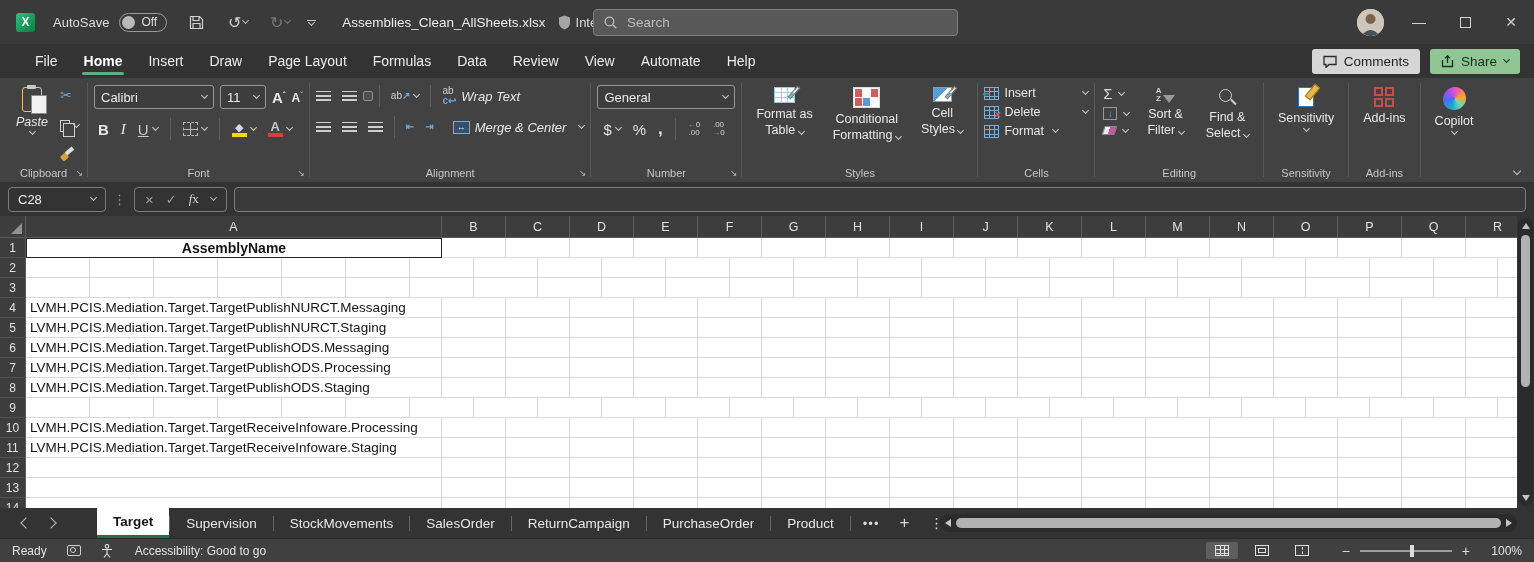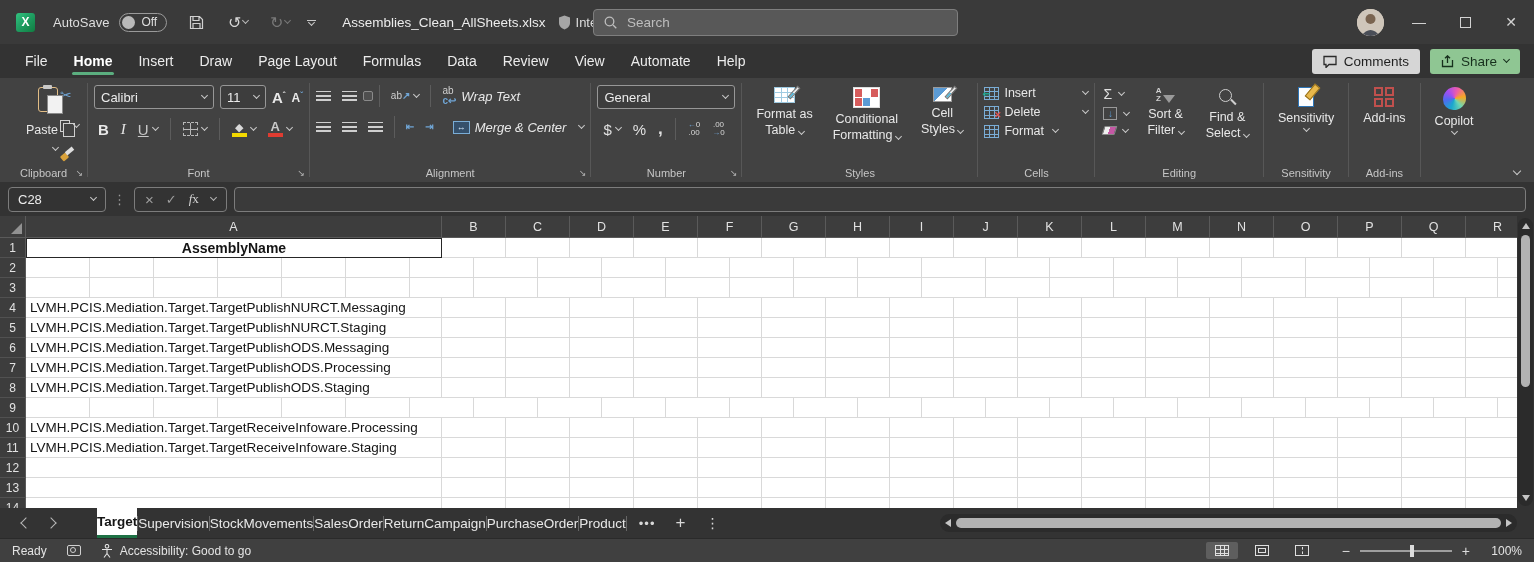--- a/index.html
+++ b/index.html
@@ -26,42 +26,42 @@
   .doc-title { margin-left:26px; font-size:13.5px; color:#ececec; white-space:nowrap; }
   .shield { margin-left:12px; }
   .sens-badge { margin-left:5px; font-size:13px; color:#dedede; display:flex; align-items:center; gap:7px; cursor:pointer; }
   .searchbox { position:absolute; left:593px; top:9px; width:365px; height:27px; background:#585858; border:1px solid #7e7e7e; border-radius:4px; display:flex; align-items:center; padding:0 10px; gap:10px; color:#bdbdbd; font-size:13.5px; cursor:text; }
   .tb-right { position:absolute; right:0; top:0; height:44px; display:flex; align-items:center; }
   .avatar { width:27px; height:27px; border-radius:50%; overflow:hidden; background:#d8d0c6; margin-right:12px; cursor:pointer; }
   .winbtn { width:46px; height:44px; display:flex; align-items:center; justify-content:center; color:#d2d2d2; font-size:14px; cursor:pointer; }
   .winbtn .maxbox { width:11px; height:11px; border:1.3px solid #d2d2d2; }
 
   
-  .ribbon-tabs { height:34px; background:#333333; display:flex; align-items:center; padding-left:12px; flex:none; }
+  .ribbon-tabs { height:34px; background:#333333; display:flex; align-items:center; padding-left:22px; flex:none; }
   .rtab { padding:7px 13px; font-size:14px; color:#ececec; position:relative; cursor:pointer; white-space:nowrap; }
   .rtab.active { font-weight:bold; color:#ffffff; }
   .rtab.active::after { content:''; position:absolute; left:11px; right:11px; bottom:1px; height:3px; border-radius:2px; background:#5bae7f; }
   .tab-actions { margin-left:auto; display:flex; align-items:center; gap:10px; margin-right:14px; }
   .btn-comments { height:25px; background:#d6d6d6; color:#1f1f1f; border-radius:3px; display:flex; align-items:center; gap:7px; padding:0 11px; font-size:13.5px; cursor:pointer; }
   .btn-share { height:25px; background:#8fc693; color:#17301d; border-radius:3px; display:flex; align-items:center; gap:7px; padding:0 11px; font-size:13.5px; cursor:pointer; }
   .btn-share .chev { border-color:#17301d; }
 
   
   .ribbon { height:104px; background:#424242; display:flex; color:#e8e8e8; position:relative; flex:none; }
   .rgroup { position:relative; display:flex; flex-direction:column; padding:7px 6px 18px 6px; }
   .group-label { position:absolute; bottom:3px; left:0; right:0; text-align:center; font-size:11px; color:#c6c6c6; white-space:nowrap; }
   .launcher { position:absolute; right:4px; bottom:4px; font-size:9px; color:#b5b5b5; cursor:pointer; line-height:1; }
   .vsep { width:1px; background:#575757; margin:5px 0; flex:none; }
   .rbtn { display:flex; align-items:center; gap:5px; cursor:pointer; color:#e8e8e8; }
   .bigbtn { display:flex; flex-direction:column; align-items:center; justify-content:flex-start; gap:3px; padding:2px 8px; font-size:12.5px; cursor:pointer; text-align:center; line-height:1.3; }
   .combo { border:1px solid #979797; border-radius:3px; height:24px; display:flex; align-items:center; padding:0 6px; font-size:13px; color:#ececec; gap:6px; cursor:pointer; background:#3d3d3d; }
   .combo .chev { margin-left:auto; color:#c9c9c9; }
 
   
-  .paste-btn { width:52px; align-items:flex-end; display:flex; flex-direction:column; gap:11px; font-size:12.5px; cursor:pointer; padding-top:2px; }
+  .paste-btn { width:52px; align-items:center; display:flex; flex-direction:column; gap:3px; font-size:12.5px; cursor:pointer; padding-top:2px;font-style:italic; }
   .ic-clipboard { width:20px; height:25px; border:1.5px solid #e2bd85; border-radius:3px; position:relative; }
   .ic-clipboard::before { content:''; position:absolute; top:-3px; left:4px; width:9px; height:4px; background:#c9c9c9; border-radius:1px; }
   .ic-clipboard::after { content:''; position:absolute; right:-6px; top:7px; width:14px; height:17px; background:#f2f2f2; border:1px solid #8a8a8a; }
   .clip-small { display:flex; flex-direction:column; justify-content:space-between; padding:3px 2px; gap:6px; }
   .ic-cut { color:#6fa3d2; font-size:14px; line-height:1; }
   .ic-copy { width:10px; height:12px; border:1.2px solid #cfcfcf; position:relative; }
   .ic-copy::after { content:''; position:absolute; left:2px; top:2px; width:10px; height:12px; border:1.2px solid #cfcfcf; background:#424242; }
   .ic-brush { width:14px; height:12px; position:relative; }
   .ic-brush::before { content:''; position:absolute; left:1px; bottom:1px; width:7px; height:6px; background:#d8a13a; transform:rotate(-40deg); border-radius:1px; }
   .ic-brush::after { content:''; position:absolute; right:0px; top:0px; width:9px; height:4px; background:#dedede; transform:rotate(-40deg); }
@@ -177,37 +177,37 @@
   .tri-down { position:absolute; bottom:5px; left:50%; transform:translateX(-50%); width:0; height:0; border-left:4px solid transparent; border-right:4px solid transparent; border-top:6px solid #c4c4c4; cursor:pointer; }
   .vthumb { position:absolute; top:17px; height:152px; left:3px; right:3px; background:#b2b2b2; border-radius:5px; cursor:grab; }
 
   
   .sheetbar { height:30px; background:#333333; display:flex; align-items:center; flex:none; position:relative; }
   .snav { display:flex; gap:17px; padding:0 14px 0 22px; }
   .snav .arr { width:8px; height:8px; border-left:1.6px solid #b8b8b8; border-bottom:1.6px solid #b8b8b8; cursor:pointer; }
   .arr-left { transform:rotate(45deg); }
   .arr-right { transform:rotate(-135deg); }
   .sheettabs { display:flex; align-items:center; height:30px; margin-left:28px; }
-  .stab { padding:0 0; height:30px; display:flex; align-items:center; font-size:13.5px; color:#e8e8e8; cursor:pointer; white-space:nowrap; }
+  .stab { padding:0 16px; height:30px; display:flex; align-items:center; font-size:13.5px; color:#e8e8e8; cursor:pointer; white-space:nowrap; }
   .stab.active { background:#ffffff; color:#151515; font-weight:bold; border-bottom:3px solid #1e7145; }
   .tsep { width:1px; height:15px; background:#666666; }
   .sheet-extra { display:flex; align-items:center; gap:20px; margin-left:12px; color:#d8d8d8; }
   .sheet-extra .dots { font-size:13px; letter-spacing:1px; cursor:pointer; }
   .sheet-extra .plus { font-size:17px; cursor:pointer; }
   .sheet-extra .kebab { font-size:14px; cursor:pointer; }
   .hscroll { position:absolute; left:940px; right:17px; top:6px; height:18px; background:#2b2b2b; border-radius:9px; display:flex; align-items:center; padding:0 5px; }
   .htri-l { width:0; height:0; border-top:4px solid transparent; border-bottom:4px solid transparent; border-right:6px solid #c4c4c4; cursor:pointer; }
   .htri-r { width:0; height:0; border-top:4px solid transparent; border-bottom:4px solid transparent; border-left:6px solid #c4c4c4; cursor:pointer; }
   .hthumb { flex:1; height:10px; background:#b2b2b2; border-radius:5px; margin:0 5px; cursor:grab; }
 
   
   .statusbar { height:24px; background:#404040; border-top:1px solid #2a2a2a; display:flex; align-items:center; padding:0 12px; gap:20px; color:#e3e3e3; font-size:12px; flex:none; }
   .ic-macro { width:14px; height:11px; border:1.2px solid #d0d0d0; border-radius:2px; position:relative; cursor:pointer; }
   .ic-macro::after { content:''; position:absolute; left:2px; bottom:2px; width:4px; height:4px; border-radius:50%; border:1.2px solid #d0d0d0; }
-  .acc { display:flex; align-items:flex-end; gap:7px; cursor:pointer; }
+  .acc { display:flex; align-items:flex-end; gap:22px; cursor:pointer; }
   .sb-right { margin-left:auto; display:flex; align-items:center; gap:14px; }
   .viewbtns { display:flex; align-items:center; gap:8px; margin-right:10px; }
   .viewbtn { padding:3px 9px; border-radius:2px; cursor:pointer; display:flex; align-items:center; }
   .viewbtn.active { background:#5e5e5e; }
   .ic-vnormal { width:14px; height:11px; border:1px solid #e0e0e0;
     background:repeating-linear-gradient(90deg, transparent 0 3.6px, #e0e0e0 3.6px 4.6px), repeating-linear-gradient(transparent 0 2.8px, #e0e0e0 2.8px 3.8px); }
   .ic-vlayout { width:14px; height:11px; border:1px solid #e0e0e0; position:relative; }
   .ic-vlayout::after { content:''; position:absolute; inset:2px; border:1px solid #e0e0e0; }
   .ic-vbreak { width:14px; height:11px; border:1px solid #e0e0e0; position:relative; }
   .ic-vbreak::after { content:''; position:absolute; top:1px; bottom:1px; left:50%; border-left:1px dashed #e0e0e0; }

